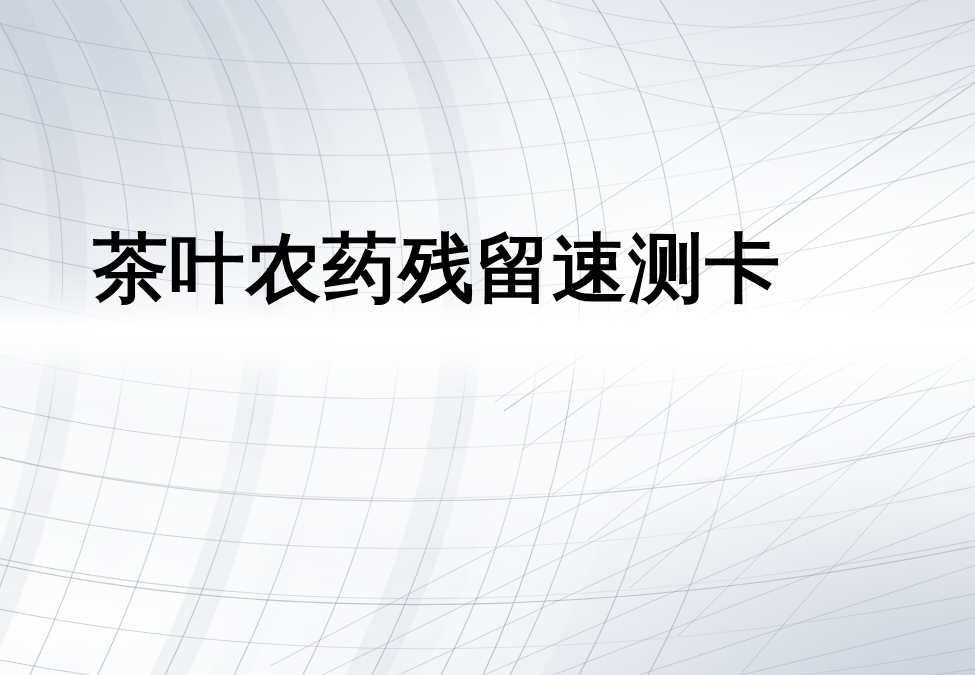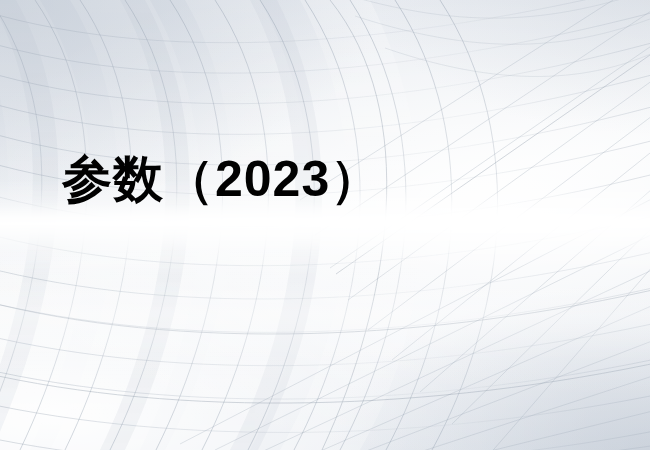--- a/index.html
+++ b/index.html
@@ -216,16 +216,16 @@
 
       </g>
     </svg>
   </div>
 
   <div class="bg-layer bg-vignette"></div>
   <div class="bg-layer bg-sweep"></div>
   <div class="bg-layer bg-sweep2"></div>
 
   <div class="title-block">
-    <div class="title-line">参数（2023）</div>
+    <div class="title-line">茶叶农药残留速测卡</div>
   </div>
 
 </div>
 
 </body></html>

